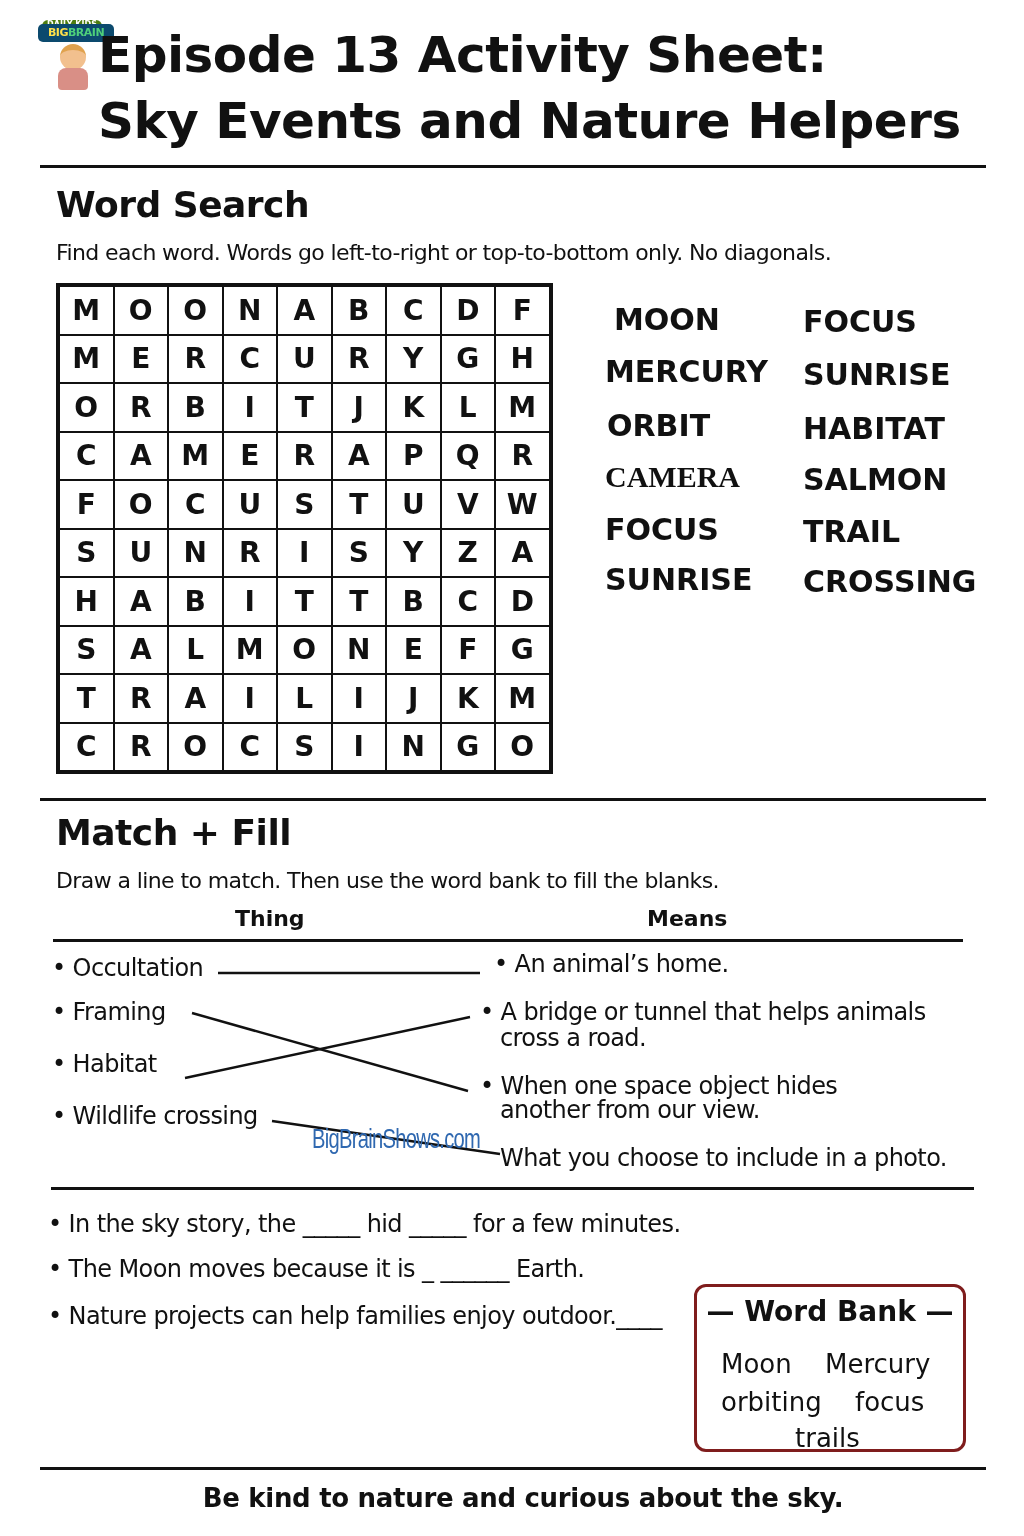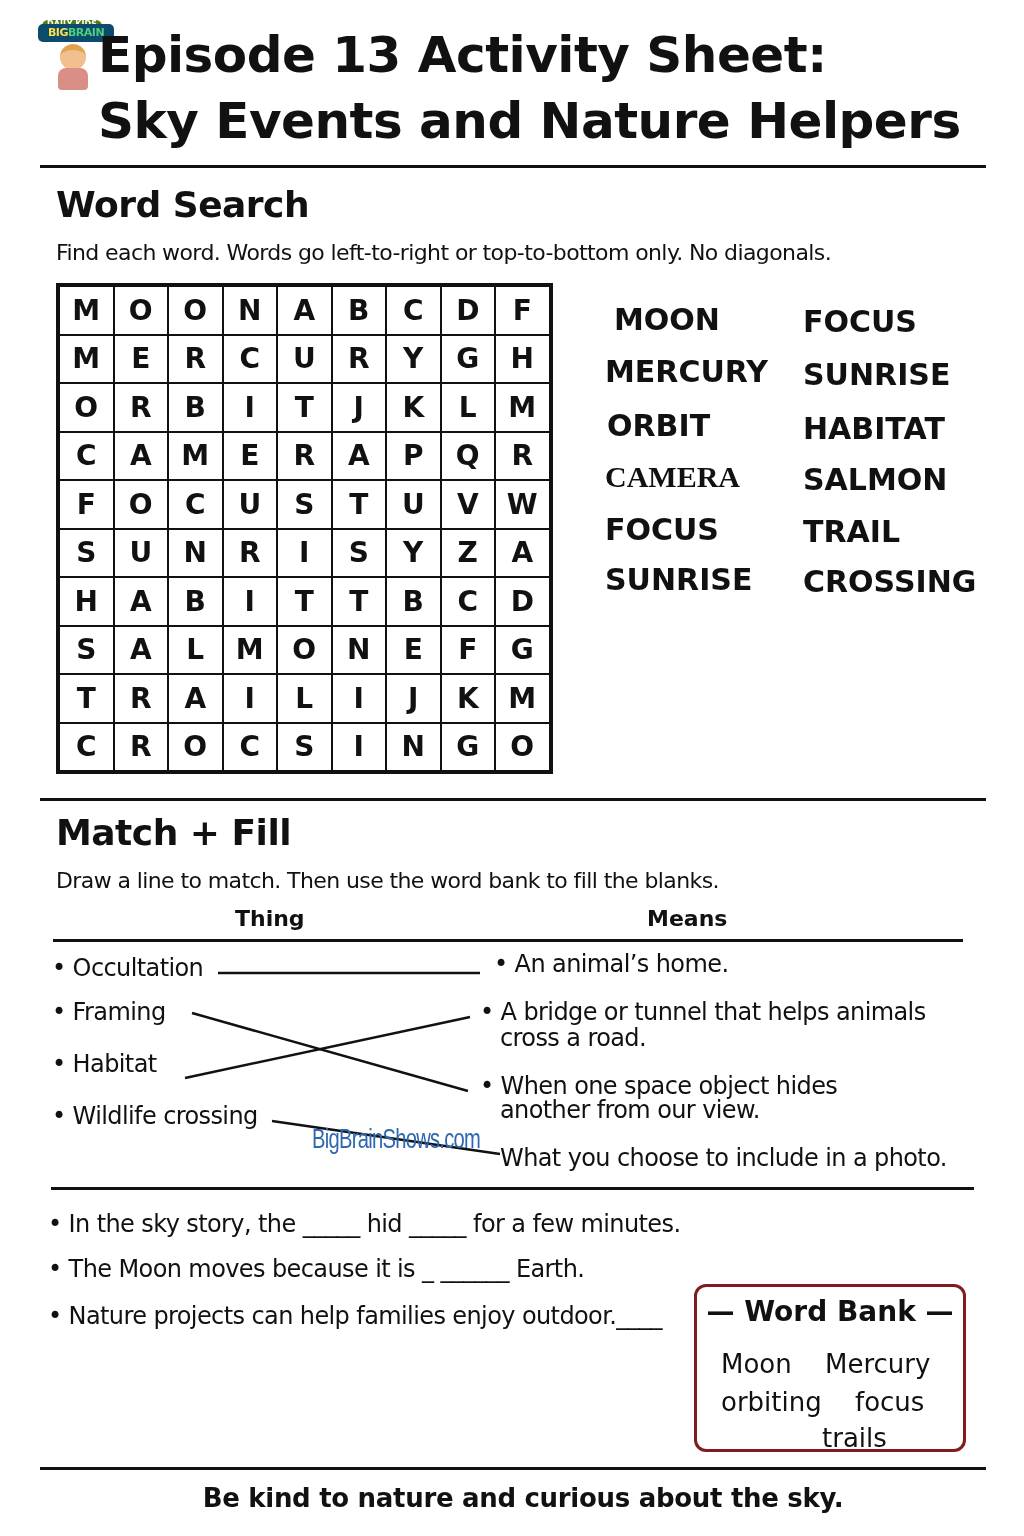--- a/index.html
+++ b/index.html
@@ -251,17 +251,17 @@
 <div class="abs fill" style="left:48px; top:1210px;">• In the sky story, the _____ hid _____ for a few minutes.</div>
 <div class="abs fill" style="left:48px; top:1255px;">• The Moon moves because it is _ ______ Earth.</div>
 <div class="abs fill" style="left:48px; top:1302px;text-align:center;">• Nature projects can help families enjoy outdoor.____</div>
 
 <div class="abs wordbank">
   <div class="wb-title">— Word Bank —</div>
   <div class="wb-word" style="left:24px; top:62px;">Moon</div>
   <div class="wb-word" style="left:128px; top:62px;">Mercury</div>
   <div class="wb-word" style="left:24px; top:100px;">orbiting</div>
   <div class="wb-word" style="left:158px; top:100px;">focus</div>
-  <div class="wb-word" style="left:98px; top:136px;margin-left:27px;">trails</div>
+  <div class="wb-word" style="left:98px; top:136px;">trails</div>
 </div>
 
 <div class="abs hr" style="left:40px; top:1467px; width:946px;"></div>
 <div class="abs footer">Be kind to nature and curious about the sky.</div>
 
 </body></html>

